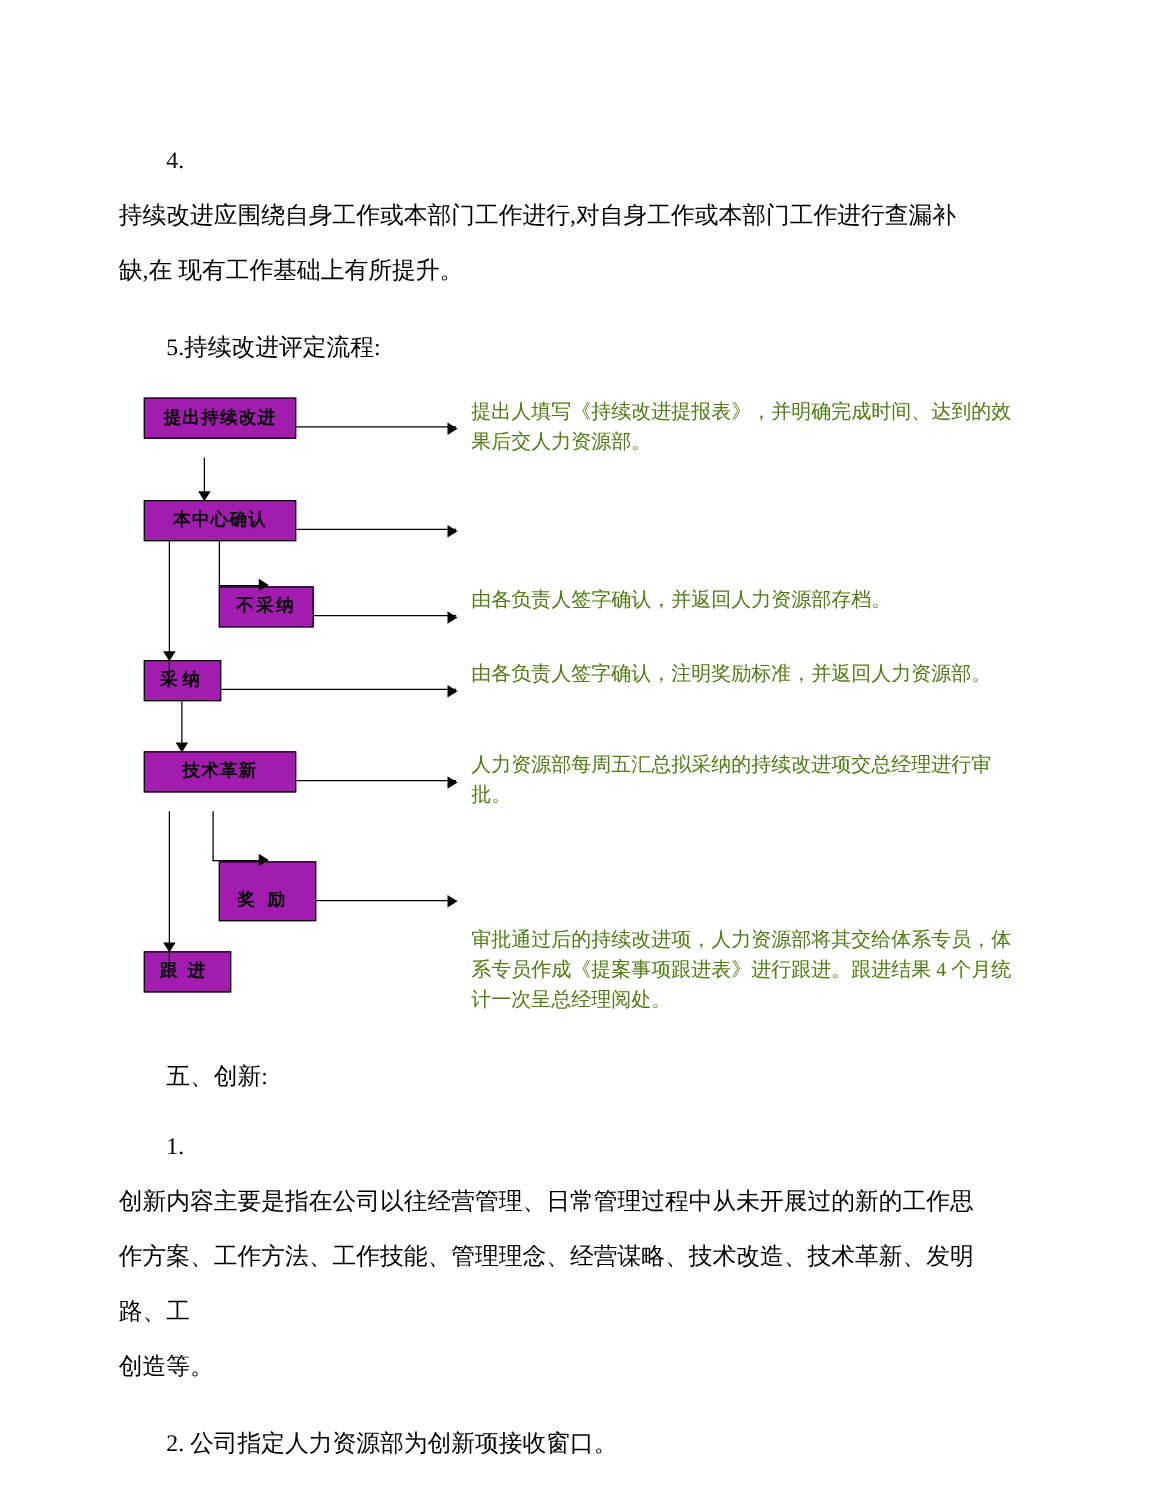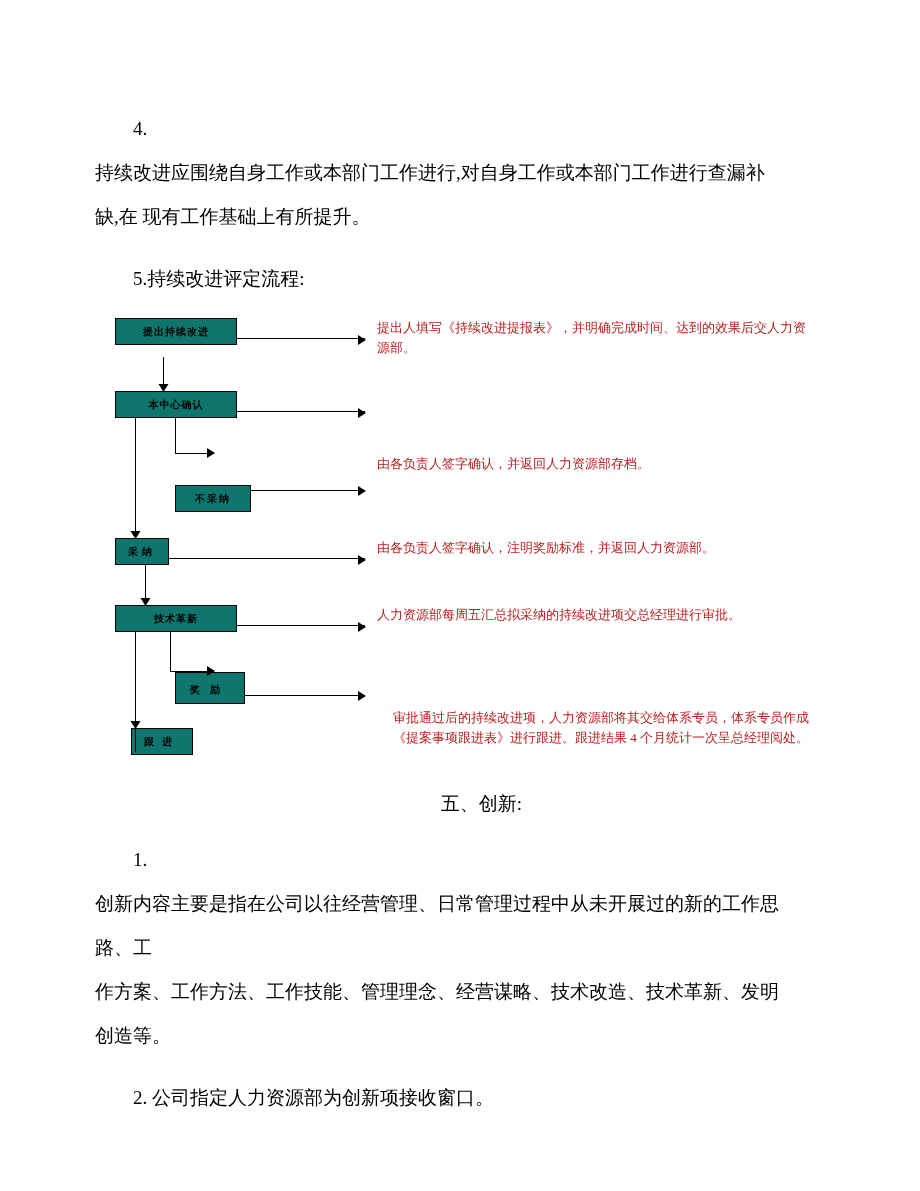--- a/index.html
+++ b/index.html
@@ -41,31 +41,31 @@
   .left-col {
     width: 250px;
     flex: 0 0 250px;
     display: flex;
     align-items: flex-start;
   }
   .desc {
     flex: 1;
     padding-left: 12px;
     padding-top: 0;
-    font-size: 13px;
-    color: #b91c1c;
+    font-size: 16px;
+    color: #4d7c0f;
   }
   .dbox {
     border: 1.5px solid #000;
     padding: 5px 12px;
     text-align: center;
     font-weight: bold;
-    font-size: 10px;
+    font-size: 14px;
     letter-spacing: 1px;
-    background: #0f766e;
+    background: #a21caf;
     white-space: nowrap;
   }
   .main-box {
     margin-left: 0;
     min-width: 96px;
   }
   .arrow-h {
     flex: 1;
     height: 0;
     border-top: 1.5px solid #000;
@@ -120,21 +120,20 @@
     right: -1px;
     bottom: -5px;
     border-left: 8px solid #000;
     border-top: 5px solid transparent;
     border-bottom: 5px solid transparent;
   }
   .section-heading {
     margin: 30px 0 18px 0;
     text-indent: 2em;
     font-size: 19px;
-    text-align: center;
   }
 </style>
 </head>
 <body>
 
 <div class="page">
 
   <p class="body-para indent">4.</p>
   <p class="body-para">持续改进应围绕自身工作或本部门工作进行,对自身工作或本部门工作进行查漏补</p>
   <p class="body-para">缺,在 现有工作基础上有所提升。</p>
@@ -174,21 +173,21 @@
         <div class="v-shaft" style="left:20px; top:-6px; bottom:-80px;"></div>
         <div class="elbow" style="left:60px; top:-6px; bottom:0; width:38px;">
           <div class="elbow-head"></div>
         </div>
       </div>
     </div>
 
     <div class="d-row">
       <div class="left-col">
         <div style="width:60px; position:relative;"></div>
-        <div class="dbox" style="min-width:50px; letter-spacing:2px;margin-top:31px;">不采纳</div>
+        <div class="dbox" style="min-width:50px; letter-spacing:2px;">不采纳</div>
         <div class="arrow-h"></div>
       </div>
       <div class="desc">由各负责人签字确认，并返回人力资源部存档。</div>
     </div>
 
     <div class="v-row">
       <div class="v-seg" style="height:20px;">
         <div class="v-head-down" style="left:20px;"></div>
       </div>
     </div>
@@ -221,45 +220,45 @@
         <div class="v-shaft" style="left:20px; top:-6px; bottom:-80px;"></div>
         <div class="elbow" style="left:55px; top:-6px; bottom:0; width:43px;">
           <div class="elbow-head"></div>
         </div>
       </div>
     </div>
 
     <div class="d-row">
       <div class="left-col">
         <div style="width:60px;"></div>
-        <div class="dbox" style="min-width:24px; letter-spacing:10px; padding:10px 14px 5px 14px;font-family:Liberation Mono, monospace;">奖励</div>
+        <div class="dbox" style="min-width:24px; letter-spacing:10px; padding:20px 14px 5px 14px;">奖励</div>
         <div class="arrow-h"></div>
       </div>
     </div>
 
     <div class="v-row">
       <div class="v-seg" style="height:18px;">
         <div class="v-head-down" style="left:20px;"></div>
       </div>
     </div>
 
     <div class="d-row">
-      <div class="left-col" style="align-items:flex-start;margin-left:16px;">
+      <div class="left-col" style="align-items:flex-start;">
         <div class="dbox main-box" style="min-width:24px; letter-spacing:8px; padding:5px 12px;">跟进</div>
       </div>
       <div class="desc" style="margin-top:-20px;">审批通过后的持续改进项，人力资源部将其交给体系专员，体系专员作成《提案事项跟进表》进行跟进。跟进结果 4 个月统计一次呈总经理阅处。</div>
     </div>
 
   </div>
 
   <p class="section-heading">五、创新:</p>
 
   <p class="body-para indent">1.</p>
   <p class="body-para">创新内容主要是指在公司以往经营管理、日常管理过程中从未开展过的新的工作思</p>
+  <p class="body-para">作方案、工作方法、工作技能、管理理念、经营谋略、技术改造、技术革新、发明</p>
   <p class="body-para">路、工</p>
-  <p class="body-para">作方案、工作方法、工作技能、管理理念、经营谋略、技术改造、技术革新、发明</p>
   <p class="body-para">创造等。</p>
 
   <div class="spacer"></div>
 
   <p class="body-para indent">2. 公司指定人力资源部为创新项接收窗口。</p>
 
 </div>
 
 </body></html>

